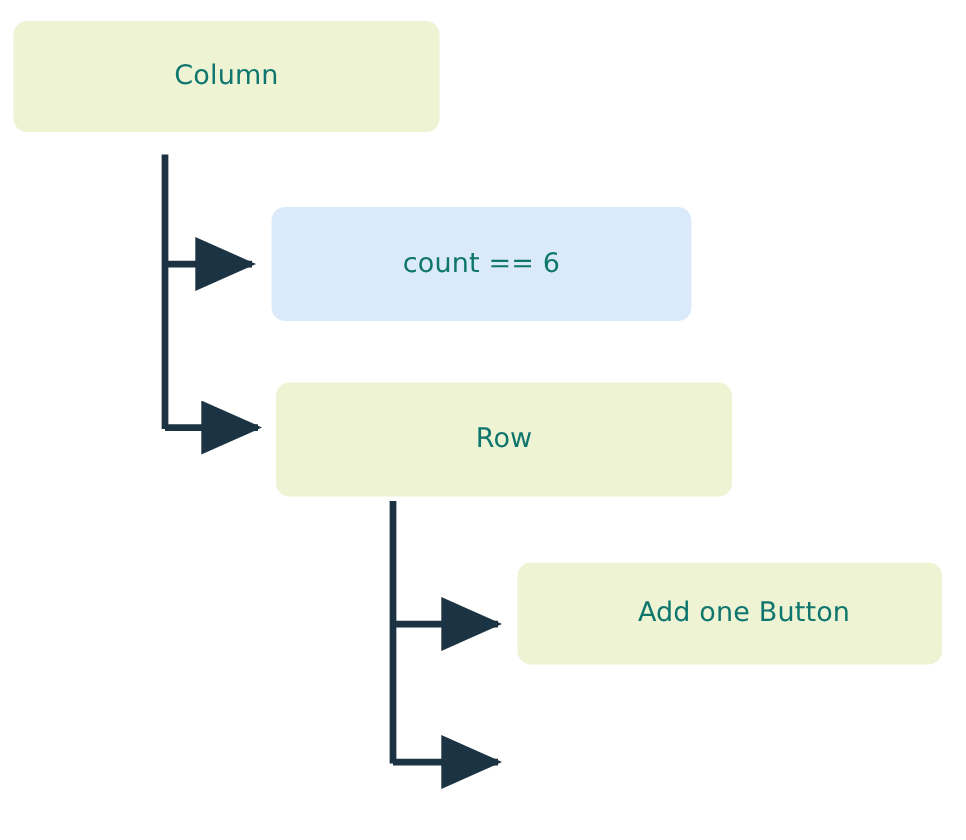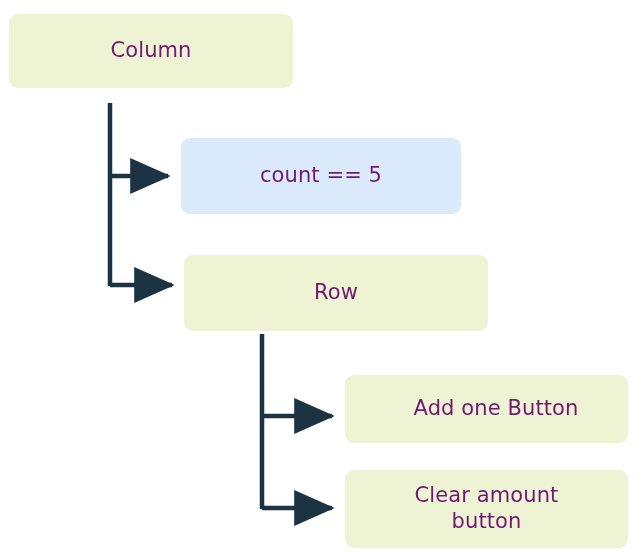--- a/index.html
+++ b/index.html
@@ -26,23 +26,23 @@
     pointer-events: none;
   }
   .node {
     position: absolute;
     box-sizing: border-box;
     border-radius: 9px;
     display: flex;
     align-items: center;
     justify-content: center;
     text-align: center;
-    color: #701a75;
+    color: #0f766e;
     font-family: "DejaVu Sans", sans-serif;
-    font-size: 21px;
+    font-size: 18px;
     font-weight: 400;
     line-height: 1.22;
     letter-spacing: 0.1px;
     padding: 4px 10px;
   }
   .node-label {
     display: block;
     white-space: pre-line;
   }
   #node-column {
@@ -105,29 +105,25 @@
     <path d="M262,416 L332,416" fill="none" stroke="#1b3342" stroke-width="4.5" marker-end="url(#arrowhead)"></path>
 
     <path d="M262,508 L332,508" fill="none" stroke="#1b3342" stroke-width="4.5" marker-end="url(#arrowhead)"></path>
   </svg>
 
   <div class="node" id="node-column">
     <span class="node-label">Column</span>
   </div>
 
   <div class="node" id="node-condition">
-    <span class="node-label">count == 5</span>
+    <span class="node-label">count == 6</span>
   </div>
 
   <div class="node" id="node-row">
     <span class="node-label">Row</span>
   </div>
 
   <div class="node" id="node-add-button">
     <span class="node-label">Add one Button</span>
   </div>
 
-  <div class="node" id="node-clear-button">
-    <span class="node-label">Clear amount
-button</span>
-  </div>
 
 </div>
 
 </body></html>

